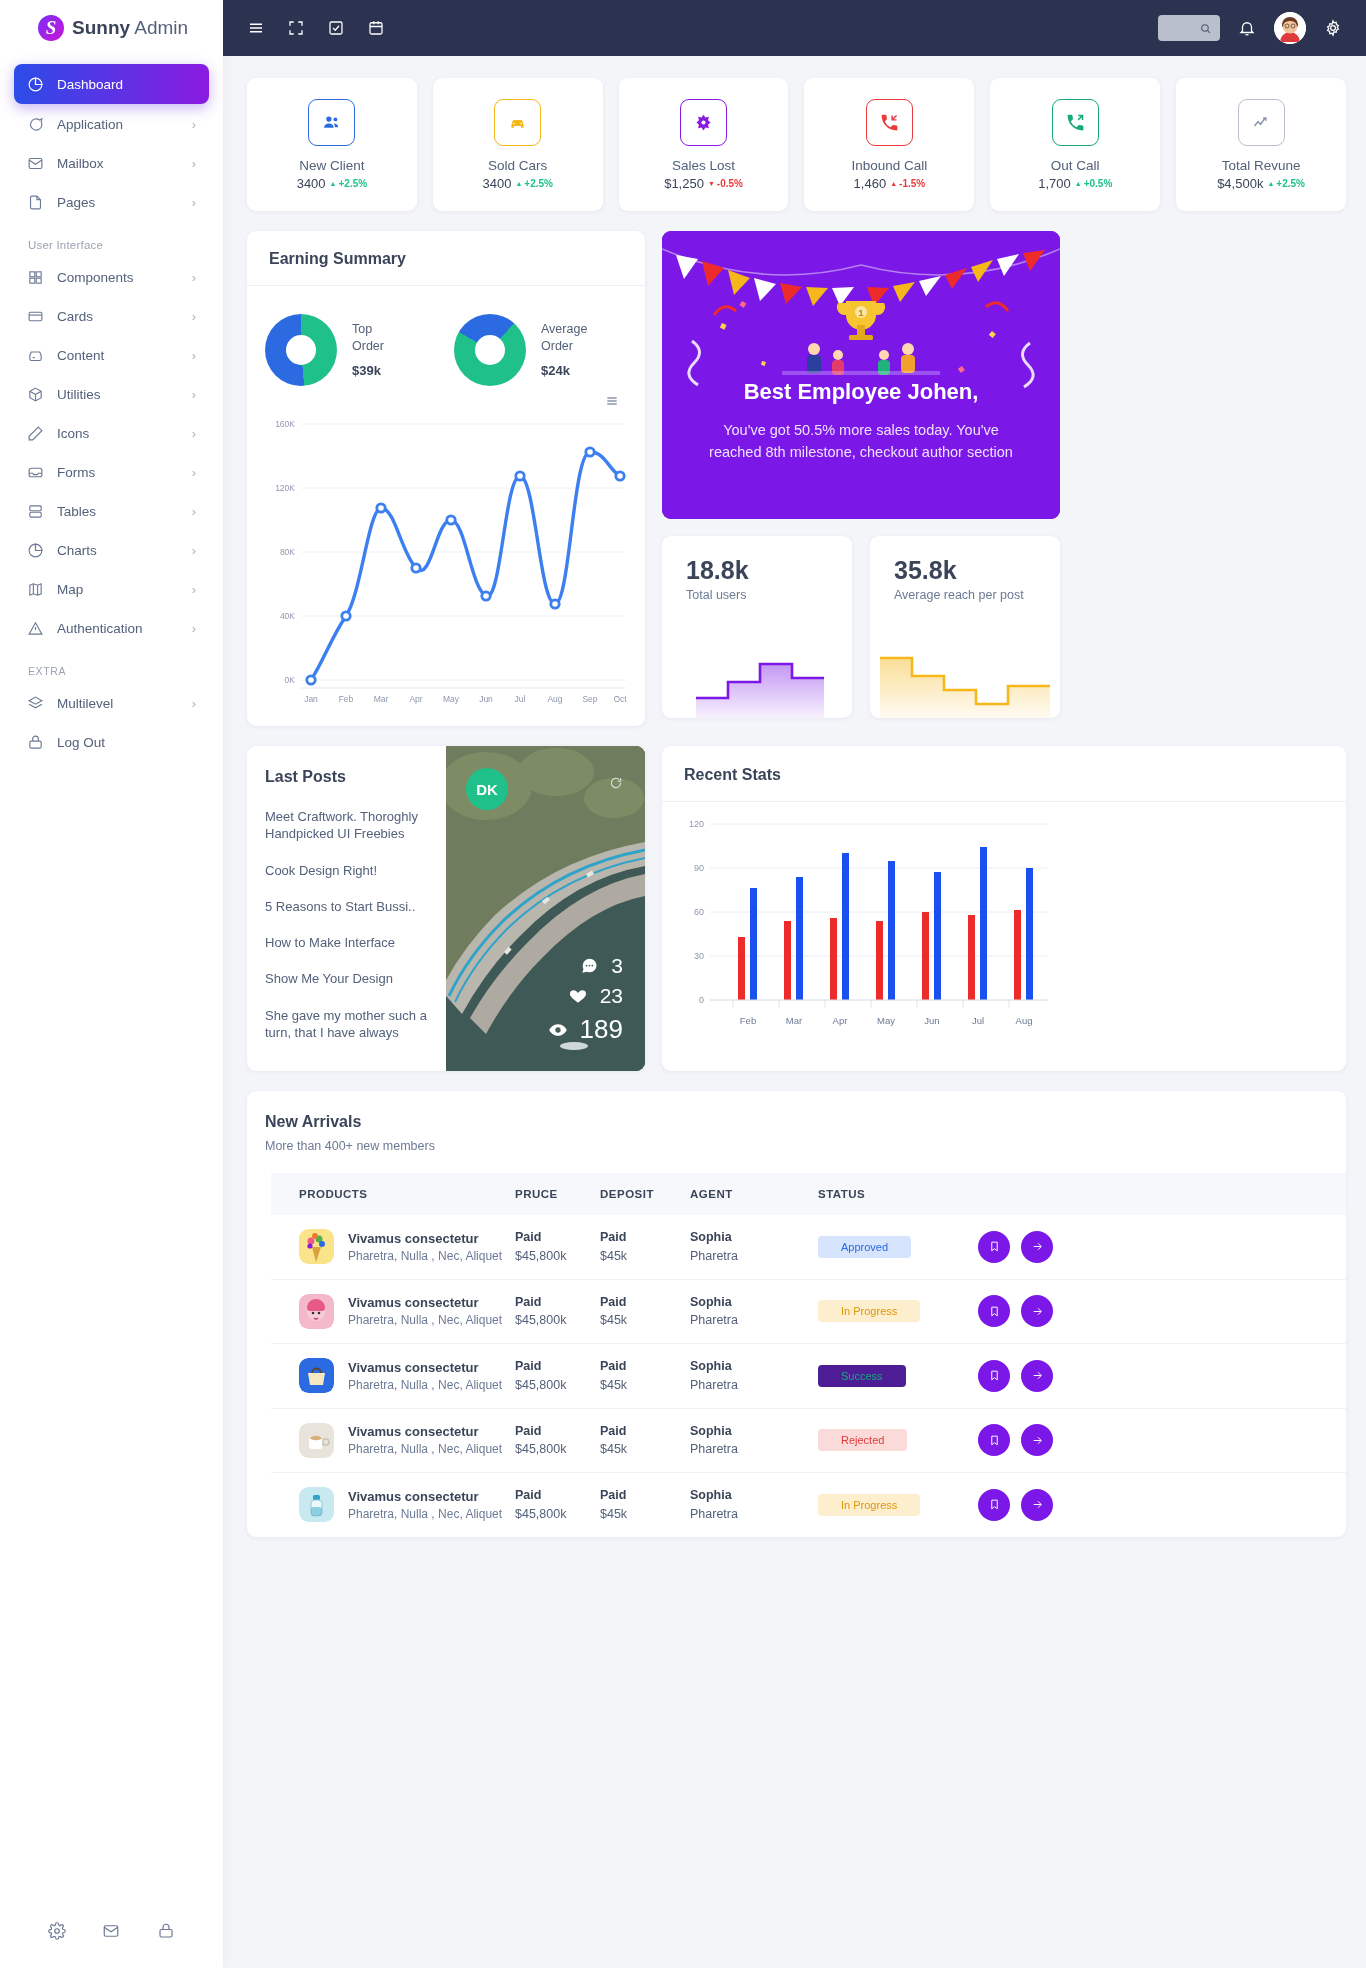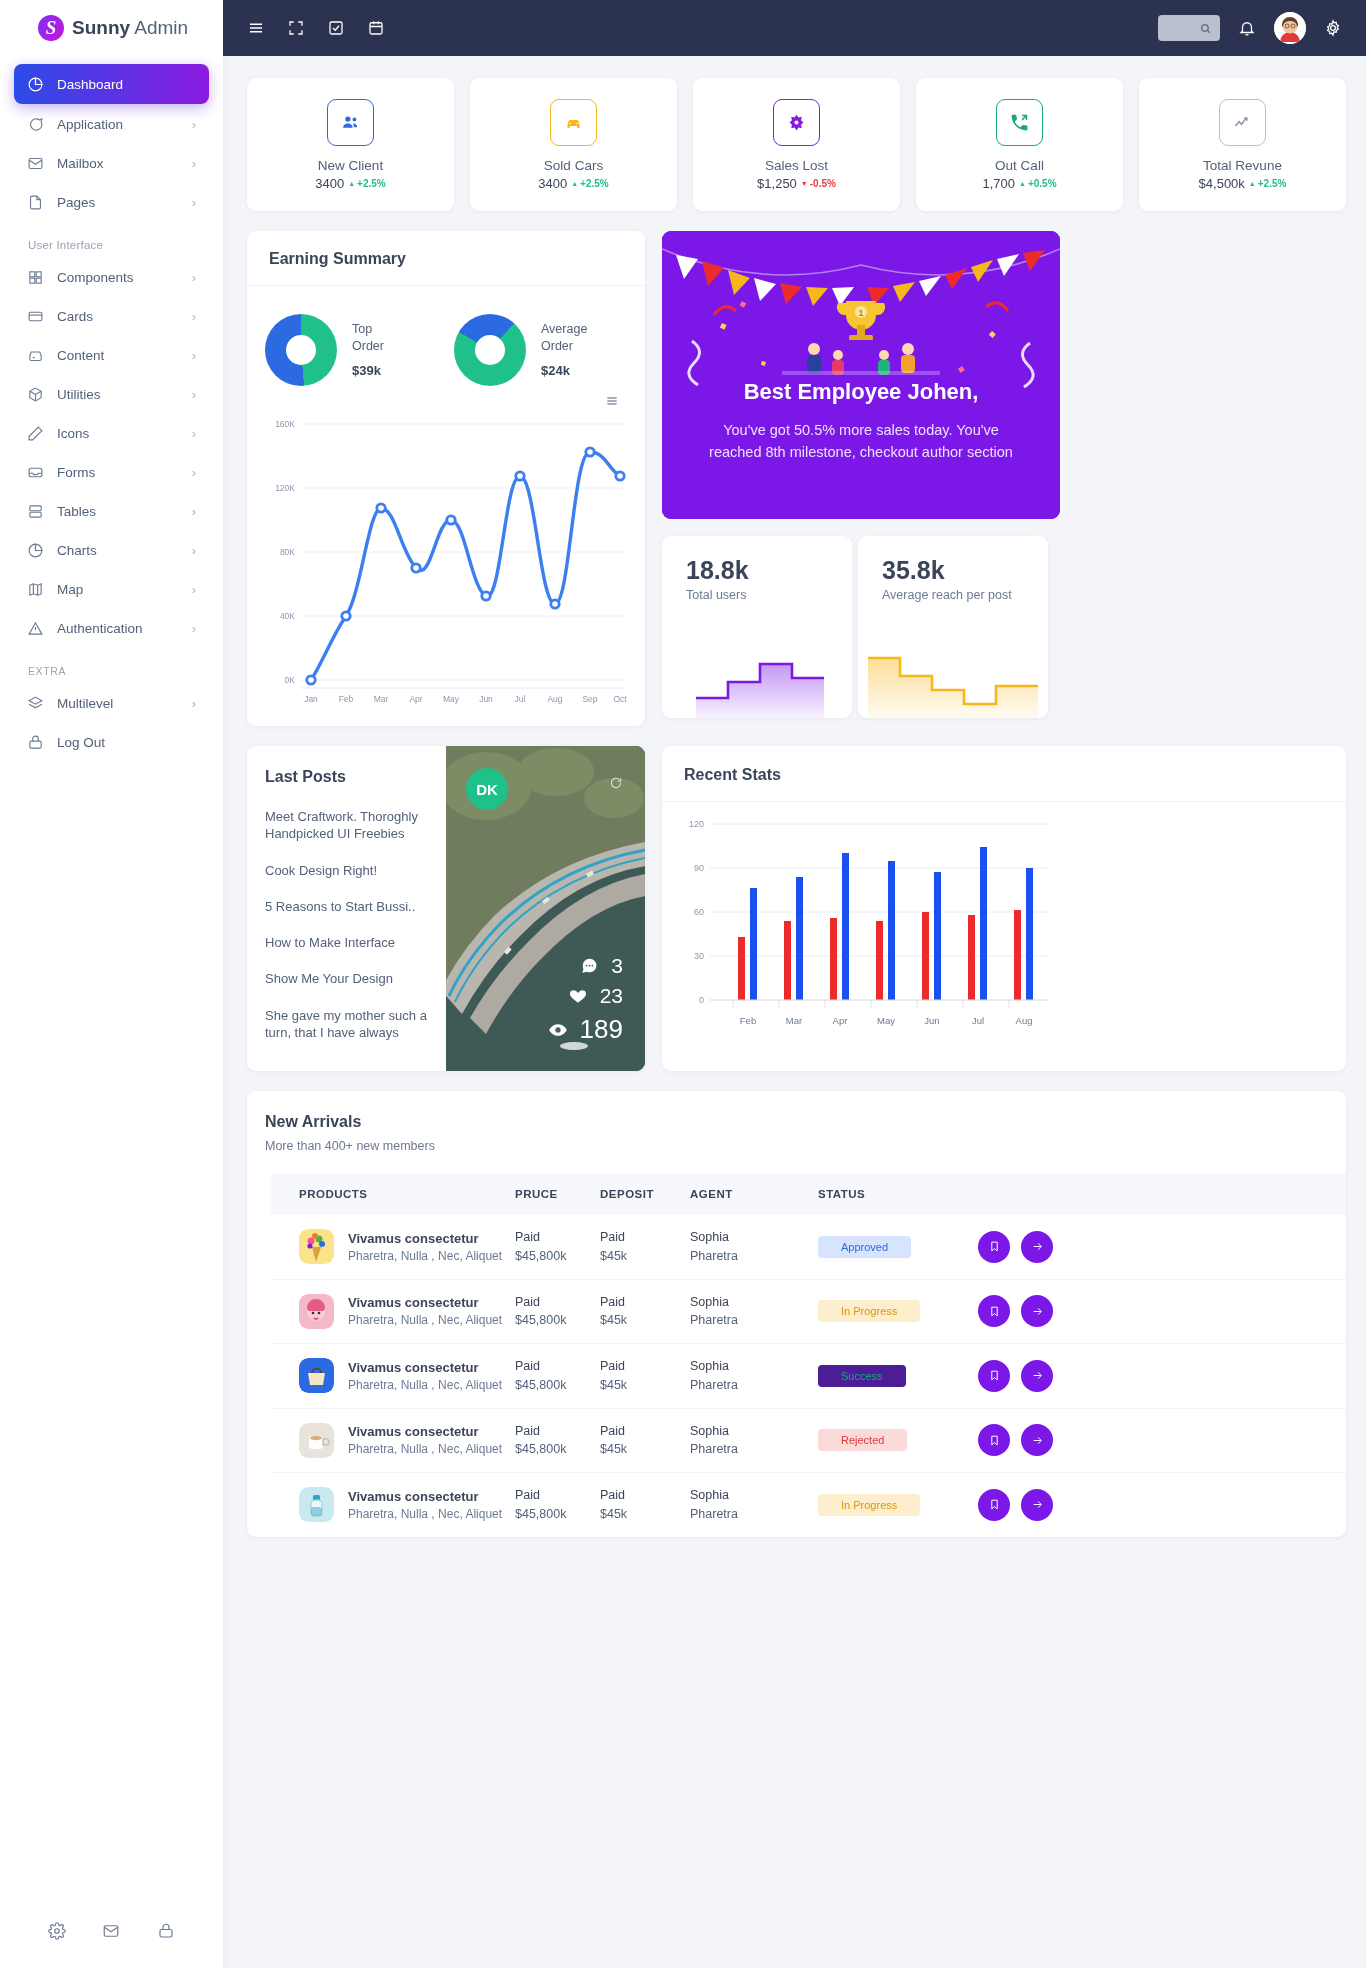--- a/index.html
+++ b/index.html
@@ -120,21 +120,21 @@
 
   
   .banner {
     width:398px; height:288px; border-radius:9px; overflow:hidden; position:relative;
     background:#7b18e8;
   }
   .banner-inner { position:relative; z-index:3; padding-top:148px; text-align:center;}
   .banner h2 { color:#fff; font-size:22px; font-weight:700; margin-bottom:14px;}
   .banner p { color:#f0e2ff; font-size:14.5px; line-height:1.55; padding:0 34px;}
 
-  .mini-row { display:flex; gap:6px; margin-top:17px;}
+  .mini-row { display:flex; gap:18px; margin-top:17px;}
   .mini-card {
     width:190px; height:182px; background:#fff; border-radius:9px; overflow:hidden;
     box-shadow:0 1px 4px rgba(60,70,110,.07); position:relative;
   }
   .mini-card .num { font-size:25px; color:#3b4559; font-weight:700; padding:20px 0 0 24px;}
   .mini-card .sub { font-size:12.5px; color:#6c7a94; padding:3px 0 0 24px;}
   .mini-chart { position:absolute; bottom:0; left:0; right:0; height:80px;}
 
   
   .row3 { display:flex; gap:17px; margin-top:20px; align-items:flex-start;}
@@ -169,21 +169,21 @@
     background:#f7f8fb; font-size:11.5px; color:#3b4559; font-weight:700;
     letter-spacing:.5px; text-align:left; padding:15px 0 15px 0; height:42px;
   }
   tbody td { padding:13px 0; border-bottom:1px solid #f0f2f6; vertical-align:middle; font-size:12.5px;}
   tbody tr:last-child td { border-bottom:none; }
   .prod { display:flex; align-items:center; gap:14px;}
   .thumb { width:35px;height:35px;border-radius:9px; flex:none; }
   .prod-t { font-size:13px; color:#3b4559; font-weight:700;}
   .prod-s { font-size:12px; color:#6c7a94; margin-top:3px;}
   .cell-2 { color:#53617a; line-height:1.5;}
-  .cell-2 .b { color:#3b4559; }
+  .cell-2 .b { color:#3b4559;font-weight:bold; }
   .badge { display:inline-block; font-size:11px; padding:5px 23px; border-radius:4px;}
   .b-approved { background:#d6e4fd; color:#2b6ae0;}
   .b-progress { background:#fdeecd; color:#e0960b;}
   .b-success  { background:#4c1d95; color:#16a97a;text-align:right;}
   .b-rejected { background:#fbdada; color:#e03b3b;}
   .acts { display:flex; gap:11px;}
   .act {
     width:32px;height:32px;border-radius:50%;background:#7b18e8;
     display:flex;align-items:center;justify-content:center; cursor:pointer;
   }
@@ -485,20 +485,33 @@
                 <circle cx="12" cy="12" r="2.3" fill="#fff"></circle>
               </svg>
           </div>
           <div class="stat-title">Sales Lost</div>
           <div class="stat-val">
             <span>$1,250</span>
             <span class="stat-delta down tri-down">-0.5%</span>
           </div>
         </div>
 
+        <div class="stat-card">
+          <div class="stat-ico" style="border-color:#ea3a3d">
+            <svg viewBox="0 0 24 24" fill="#ea3a3d">
+                <path d="M6.6 10.8a12 12 0 0 0 6.6 6.6l2.2-2.2a1 1 0 0 1 1-.25c1.1.37 2.3.57 3.6.57a1 1 0 0 1 1 1V20a1 1 0 0 1-1 1A17 17 0 0 1 3 4a1 1 0 0 1 1-1h3.5a1 1 0 0 1 1 1c0 1.25.2 2.45.57 3.57a1 1 0 0 1-.25 1z"></path>
+                <path d="M20 4l-5 5M15 4v5h5" stroke="#ea3a3d" stroke-width="1.7" fill="none"></path>
+              </svg>
+          </div>
+          <div class="stat-title">Inbound Call</div>
+          <div class="stat-val">
+            <span>1,460</span>
+            <span class="stat-delta down tri-up">-1.5%</span>
+          </div>
+        </div>
 
         <div class="stat-card">
           <div class="stat-ico" style="border-color:#16a97a">
             <svg viewBox="0 0 24 24" fill="#16a97a">
                 <path d="M6.6 10.8a12 12 0 0 0 6.6 6.6l2.2-2.2a1 1 0 0 1 1-.25c1.1.37 2.3.57 3.6.57a1 1 0 0 1 1 1V20a1 1 0 0 1-1 1A17 17 0 0 1 3 4a1 1 0 0 1 1-1h3.5a1 1 0 0 1 1 1c0 1.25.2 2.45.57 3.57a1 1 0 0 1-.25 1z"></path>
                 <path d="M15 9l5-5M20 9V4h-5" stroke="#16a97a" stroke-width="1.7" fill="none"></path>
               </svg>
           </div>
           <div class="stat-title">Out Call</div>
           <div class="stat-val">

